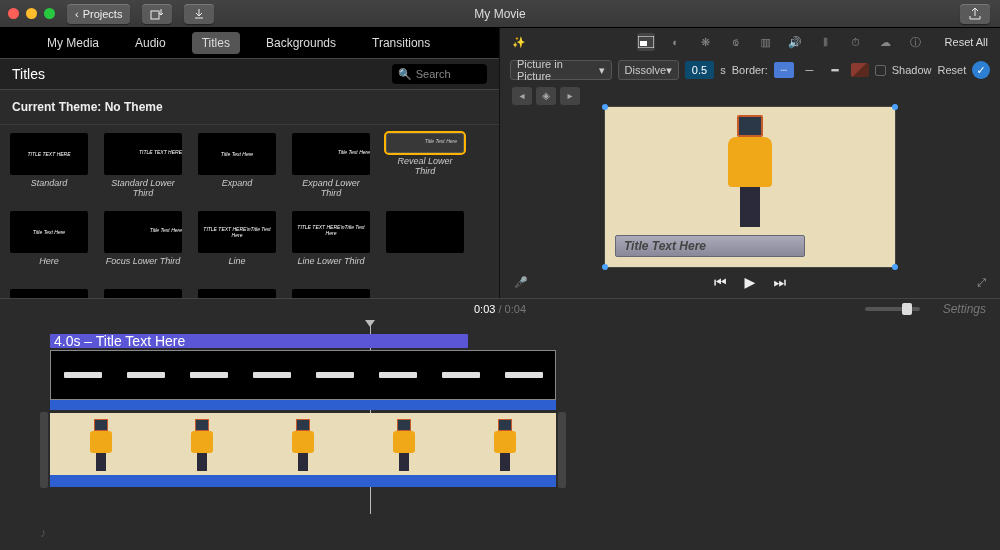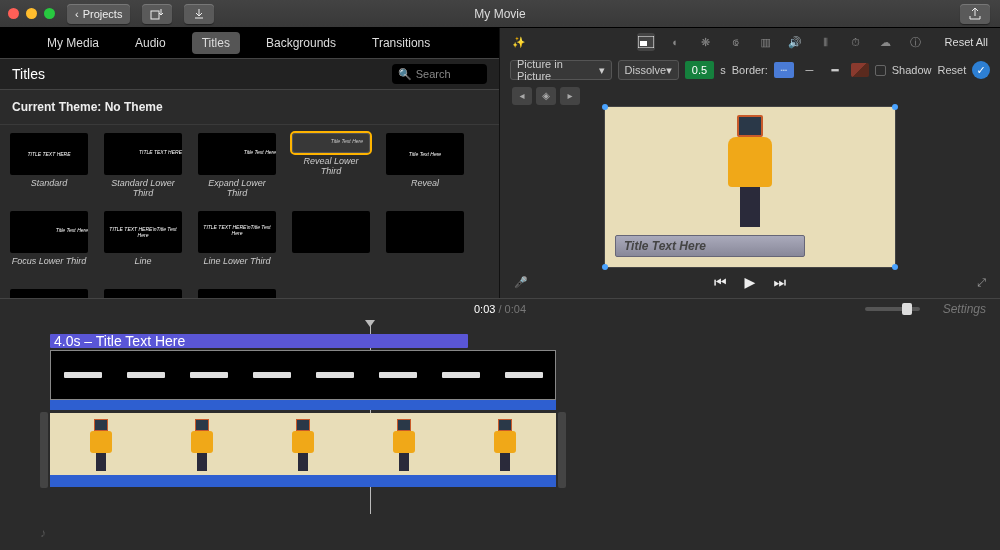--- a/index.html
+++ b/index.html
@@ -29,21 +29,21 @@
 .tlabel{font-size:9px;color:#ccc;text-align:center;line-height:1.1;height:20px;}
 
 .right-pane{flex:1;background:#2b2b2b;display:flex;flex-direction:column;}
 .adj-row{height:30px;display:flex;align-items:center;padding:0 12px;gap:12px;}
 .adj-icon{width:18px;height:18px;display:flex;align-items:center;justify-content:center;color:#888;border-radius:3px;}
 .adj-icon.active{background:#444;color:#fff;}
 .wand{color:#aaa;margin-right:auto;}
 .reset-all{font-size:11px;color:#ddd;margin-left:8px;}
 .pip-row{height:28px;display:flex;align-items:center;padding:0 10px;gap:6px;font-size:11px;}
 .sel{background:#383838;border:1px solid #555;border-radius:3px;height:20px;padding:0 6px;color:#ccc;display:flex;align-items:center;}
-.numbox{background:#15803d;color:#fff;width:30px;height:18px;text-align:center;border-radius:2px;font-size:11px;display:flex;align-items:center;justify-content:center;}
+.numbox{background:#0c4a6e;color:#fff;width:30px;height:18px;text-align:center;border-radius:2px;font-size:11px;display:flex;align-items:center;justify-content:center;}
 .border-opt{width:20px;height:16px;display:flex;align-items:center;justify-content:center;border-radius:2px;}
 .border-opt.sel-b{background:#4a7bd6;}
 .swatch{width:18px;height:14px;background:linear-gradient(135deg,#8a3a2e 50%,#5a2a1e 50%);border-radius:2px;}
 .cbox{width:11px;height:11px;border:1px solid #666;border-radius:2px;}
 .check-circle{width:18px;height:18px;border-radius:50%;background:#2d7fd3;display:flex;align-items:center;justify-content:center;color:#fff;font-size:11px;}
 .pip-reset{color:#ccc;font-size:11px;}
 
 .nav-row{height:24px;padding:0 12px;display:flex;align-items:center;gap:4px;}
 .nav-btn{width:20px;height:18px;background:#444;border-radius:3px;display:flex;align-items:center;justify-content:center;color:#aaa;font-size:10px;}
 
@@ -146,36 +146,42 @@
           </div>
           <div class="tlabel">Standard</div>
         </div>
       <div class="title-item">
           <div class="thumb" style="align-items:flex-end;padding-bottom:4px;">
             <span>TITLE TEXT HERE</span>
           </div>
           <div class="tlabel">Standard Lower Third</div>
         </div>
       <div class="title-item">
+          <div class="thumb">
+            <span>Title Text Here</span>
+          </div>
+          <div class="tlabel">Expand</div>
+        </div>
+      <div class="title-item">
           <div class="thumb" style="align-items:flex-end;padding-bottom:4px;">
             <span>Title Text Here</span>
           </div>
           <div class="tlabel">Expand Lower Third</div>
         </div>
       <div class="title-item">
           <div class="thumb sel" style="align-items:flex-end;padding-bottom:4px;">
             <span>Title Text Here</span>
           </div>
           <div class="tlabel">Reveal Lower Third</div>
         </div>
       <div class="title-item">
           <div class="thumb">
             <span>Title Text Here</span>
           </div>
-          <div class="tlabel">Reveal</div>
+          <div class="tlabel">Here</div>
         </div>
       <div class="title-item">
           <div class="thumb" style="align-items:flex-end;padding-bottom:4px;">
             <span>Title Text Here</span>
           </div>
           <div class="tlabel">Focus Lower Third</div>
         </div>
       <div class="title-item">
           <div class="thumb">
             <span>TITLE TEXT HERE\nTitle Text Here</span>

